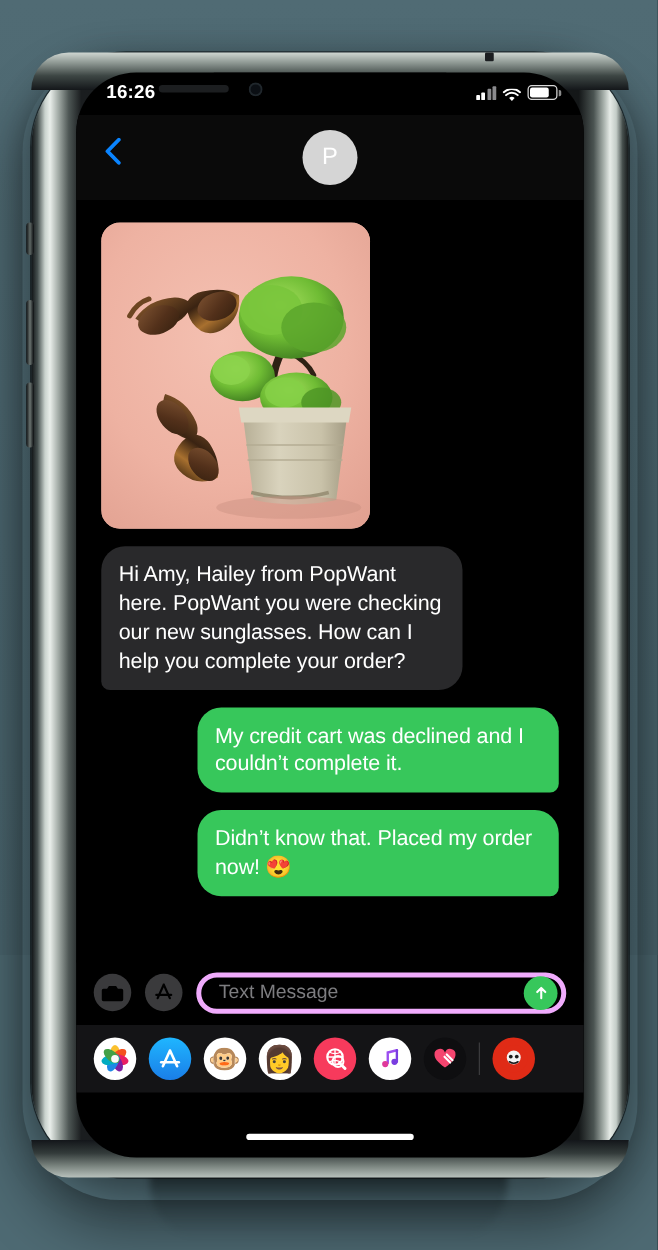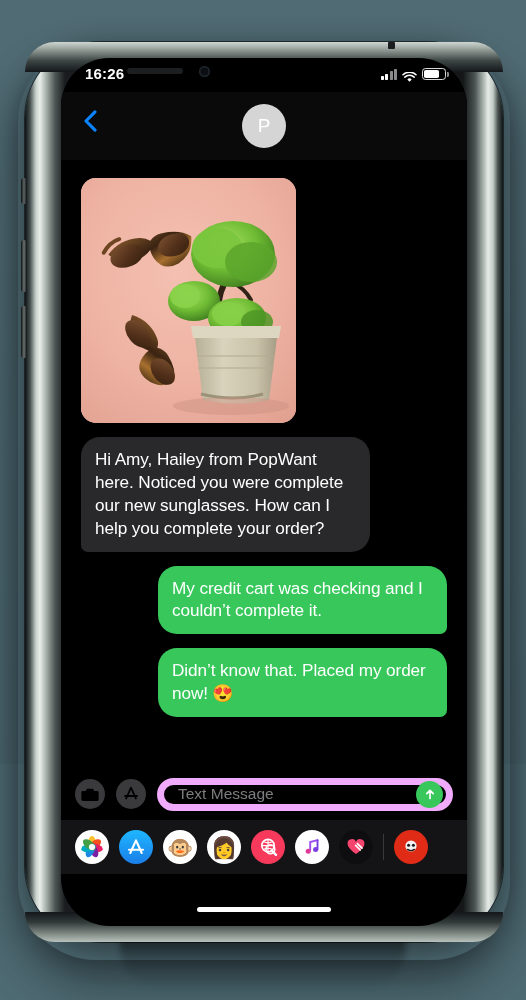--- a/index.html
+++ b/index.html
@@ -101,21 +101,21 @@
   .bubble{ max-width:289px; padding:11px 14px 12px 14px; border-radius:19px;
     font-size:17.2px; line-height:1.33; letter-spacing:-.1px; }
   .bubble.in{ background:#29292b; color:#fff; border-bottom-left-radius:7px; }
   .bubble.out{ background:#37c75b; color:#fff; border-bottom-right-radius:7px; }
 
   
   .inputbar{ position:absolute; bottom:106px; left:0; width:406px; height:52px;
     background:#000; display:flex; align-items:center; padding:0 14px; gap:11px; }
   .circbtn{ width:30px; height:30px; border-radius:50%; background:#3a3a3c;
     display:flex; align-items:center; justify-content:center; flex:0 0 auto; cursor:pointer; }
-  .textfield{ flex:1; height:33px; border:7px solid #f0abfc; border-radius:17px;
+  .textfield{ flex:1; height:33px; border:4px solid #f0abfc; border-radius:17px;
     display:flex; align-items:center; padding:0 4px 0 14px; position:relative; }
   .ph{ font-size:15.5px; color:#7d7d80; }
   .send{ position:absolute; right:3px; width:27px; height:27px; border-radius:50%;
     background:#37c75b; display:flex; align-items:center; justify-content:center; cursor:pointer; }
 
   
   .drawer{ position:absolute; bottom:52px; left:0; width:406px; height:54px;
     background:#141416; display:flex; align-items:center; gap:10px; padding-left:14px;
     overflow:hidden; }
   .appicon{ width:34px; height:34px; border-radius:50%; flex:0 0 auto; cursor:pointer;
@@ -253,25 +253,25 @@
             <path d="M116 178 L194 178" stroke="#b3ab92" stroke-width="1.5" opacity=".7"></path>
             <path d="M117 190 L193 190" stroke="#b3ab92" stroke-width="1.5" opacity=".7"></path>
             <path d="M120 216 q33 8 62 0" stroke="#9b9278" stroke-width="3" fill="none"></path>
 
             <ellipse cx="150" cy="228" rx="58" ry="9" fill="#c99081" opacity=".45"></ellipse>
           </svg>
         </div>
       </div>
 
       <div class="row in">
-        <div class="bubble in">Hi Amy, Hailey from PopWant here. Noticed you were complete our new sunglasses. How can I help you complete your order?</div>
+        <div class="bubble in">Hi Amy, Hailey from PopWant here. PopWant you were checking our new sunglasses. How can I help you complete your order?</div>
       </div>
 
       <div class="row out">
-        <div class="bubble out">My credit cart was checking and I couldn’t complete it.</div>
+        <div class="bubble out">My credit cart was declined and I couldn’t complete it.</div>
       </div>
 
 
       <div class="row out">
         <div class="bubble out">Didn’t know that. Placed my order now! 😍</div>
       </div>
     </div>
 
     <div class="inputbar">
       <div class="circbtn">

